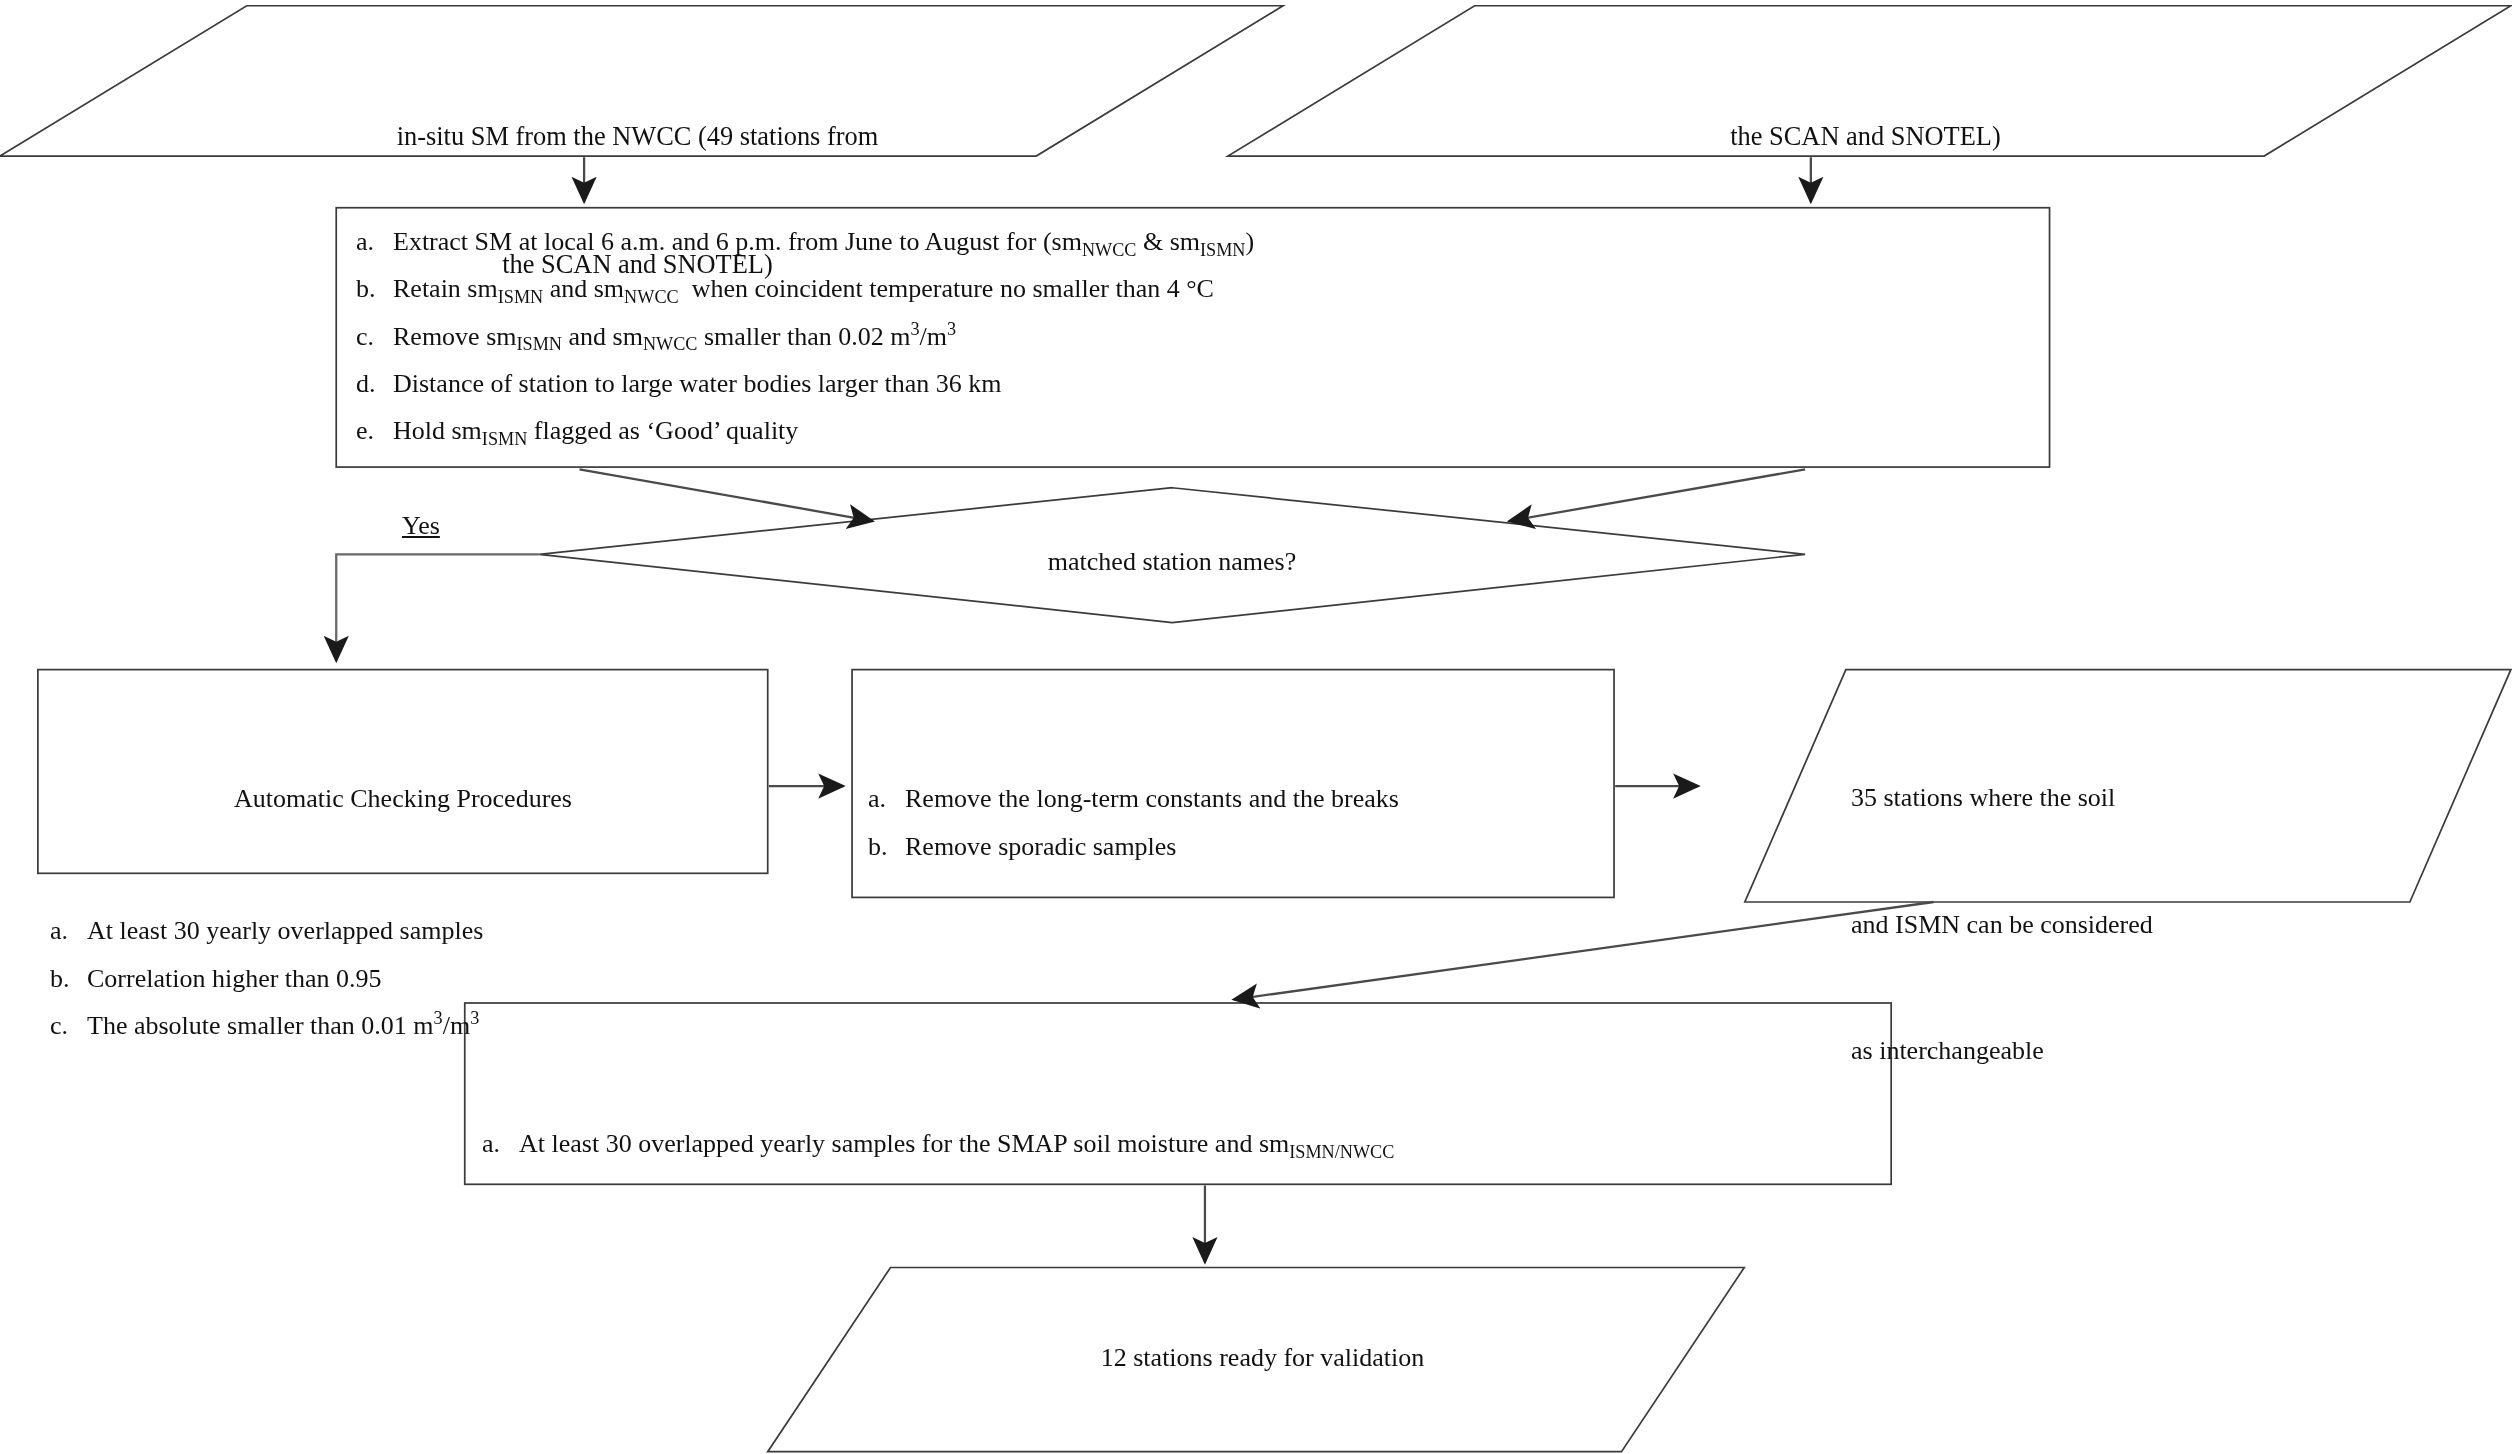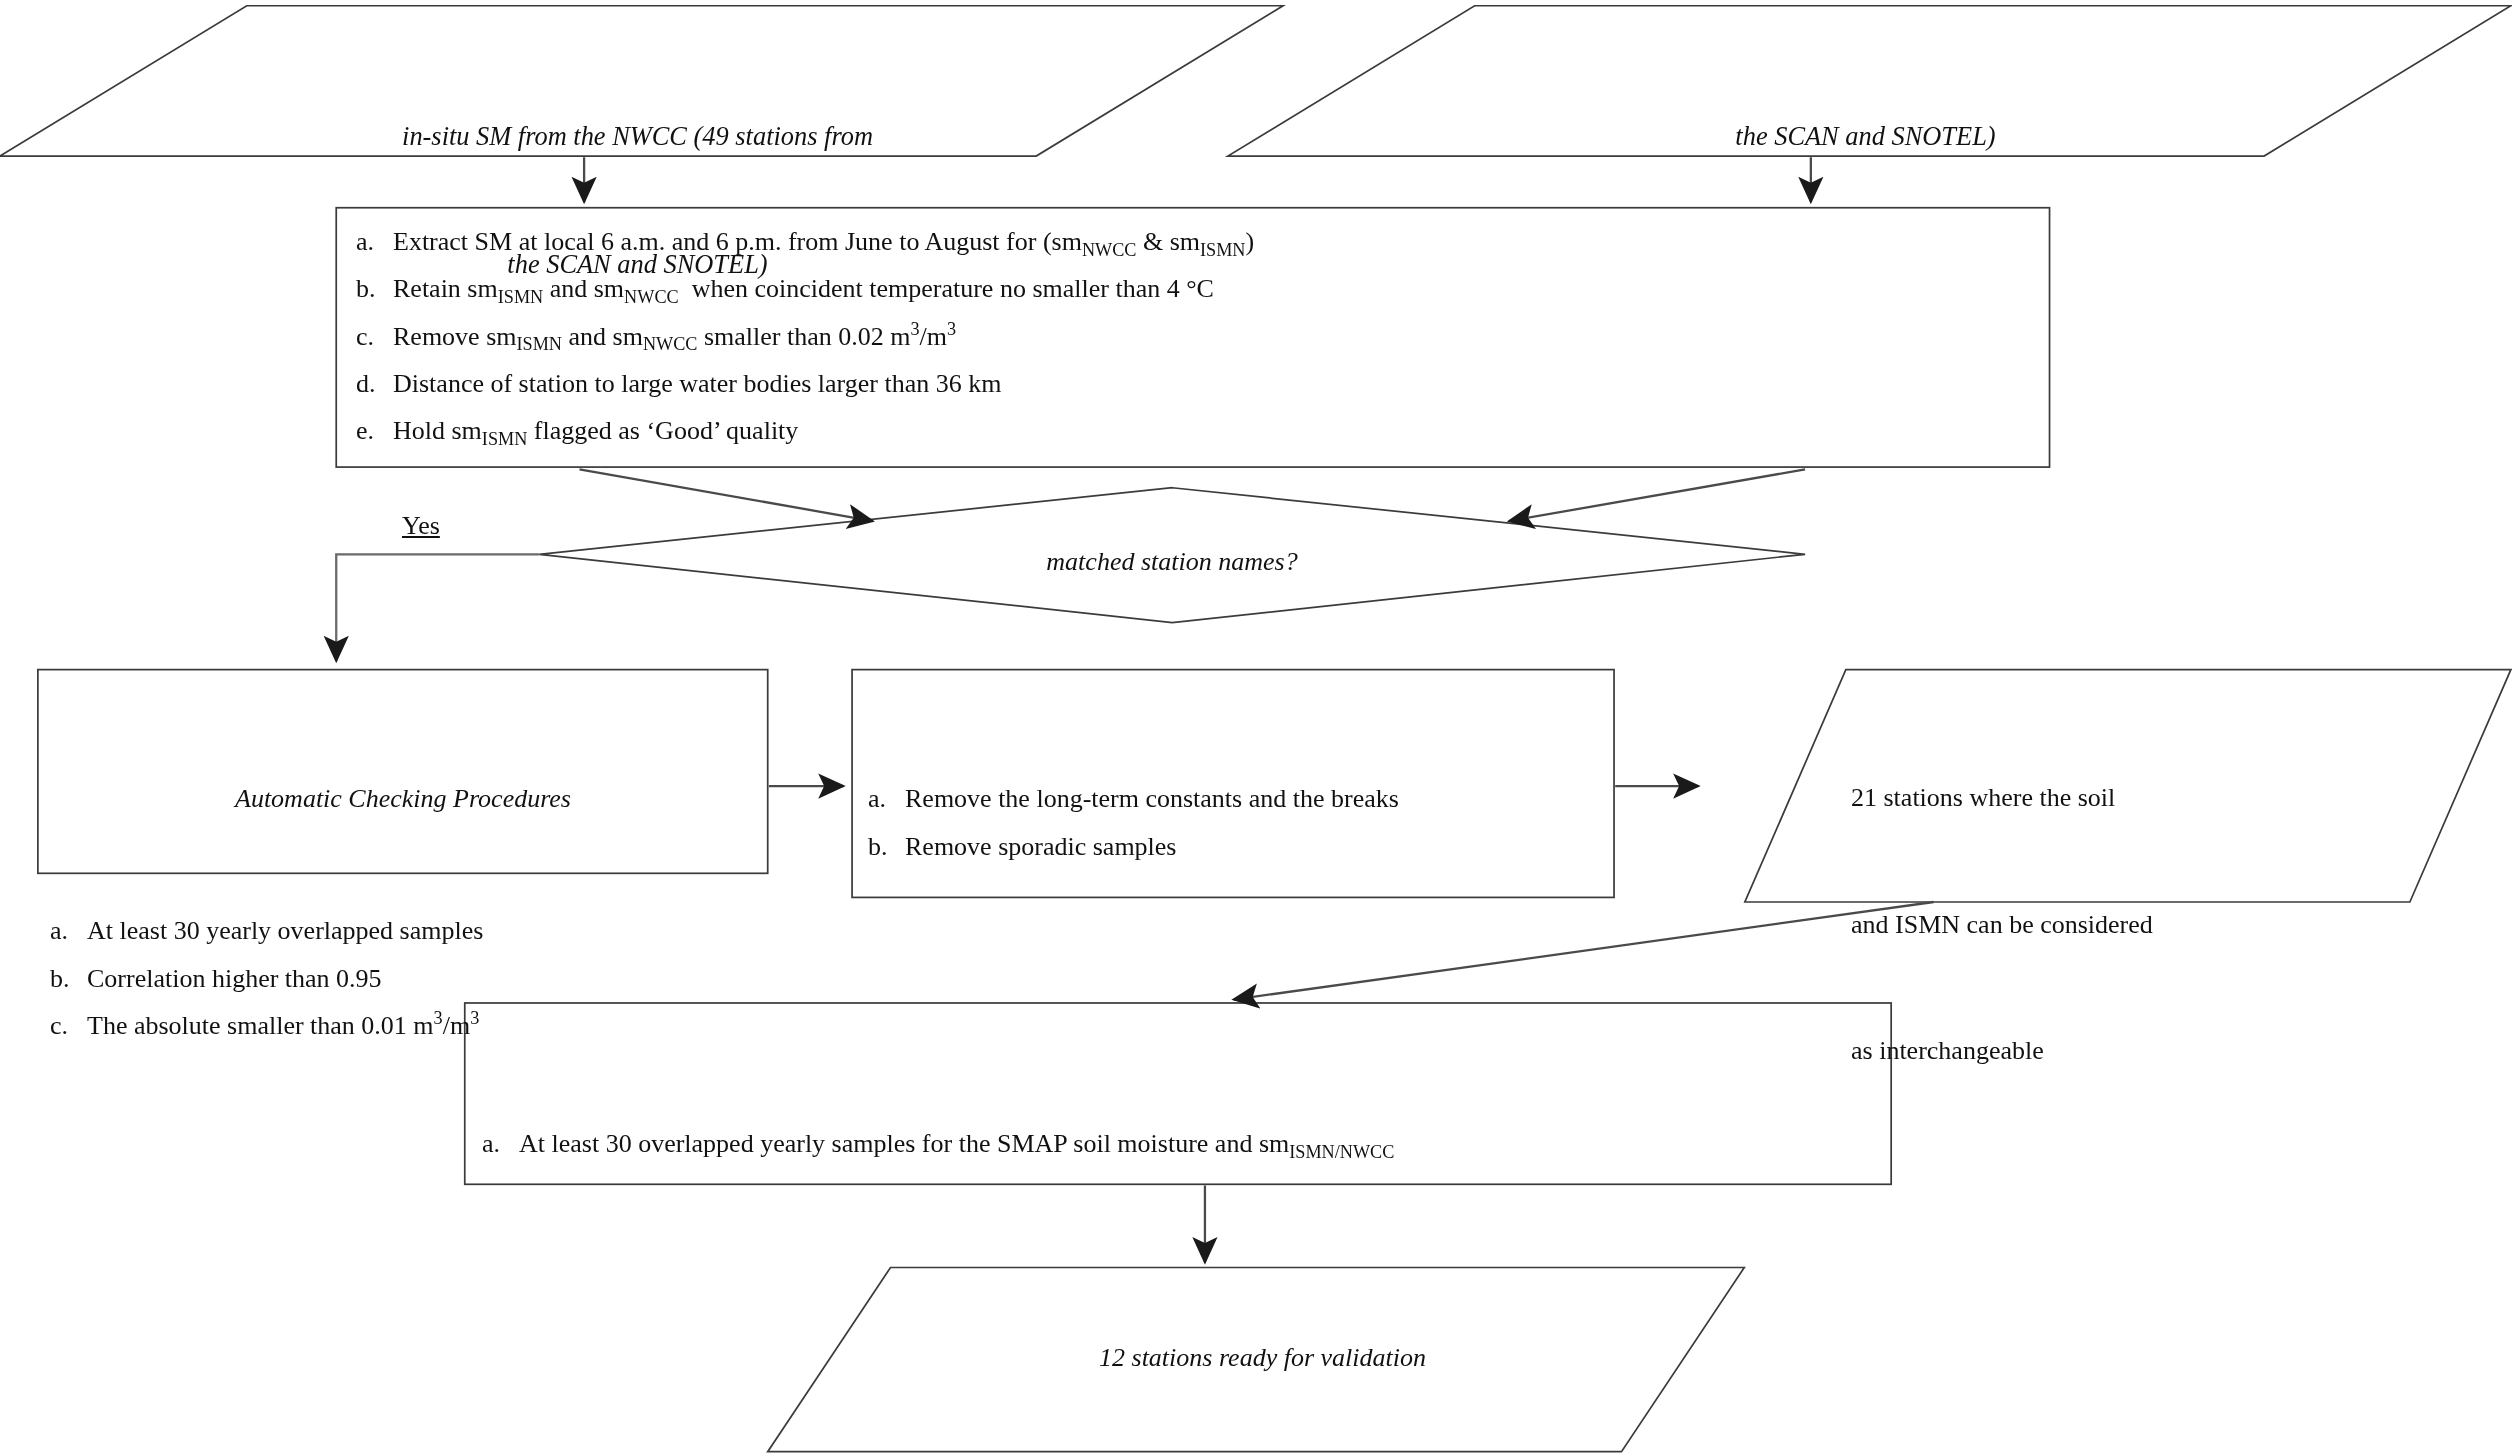--- a/index.html
+++ b/index.html
@@ -44,21 +44,21 @@
   .txt {
     position: absolute;
     color: #111111;
     font-family: "Liberation Serif", "DejaVu Serif", serif;
     line-height: 1.62;
     white-space: pre-wrap;
   }
   .fs-lg { font-size: 26.4px; }
   .fs-md { font-size: 26px; }
 
-  .center { text-align: center; font-style: italic; }
+  .center { text-align: center; }
 
   .list { display: block; }
   .li {
     display: flex;
     align-items: flex-start;
     margin: 0 0 5.2px 0;
   }
   .li-marker {
     flex: 0 0 auto;
     width: 37px;
@@ -148,21 +148,21 @@
   <div class="txt fs-md" style="left:50px; top:694px; width:706px;">
     <div class="center title-line">Automatic Checking Procedures</div>
     <div class="list"><div class="li"><span class="li-marker">a.</span><span class="li-body">At least 30 yearly overlapped samples</span></div><div class="li"><span class="li-marker">b.</span><span class="li-body">Correlation higher than 0.95</span></div><div class="li"><span class="li-marker">c.</span><span class="li-body">The absolute smaller than 0.01 m<sup>3</sup>/m<sup>3</sup></span></div></div>
   </div>
 
   <div class="txt fs-md" style="left:868px; top:694px; width:735px;">
     <div class="list"><div class="li"><span class="li-marker">a.</span><span class="li-body">Remove the long-term constants and the breaks</span></div><div class="li"><span class="li-marker">b.</span><span class="li-body">Remove sporadic samples</span></div></div>
   </div>
 
   <div class="txt fs-md" style="left:1851px; top:693px; width:631px;">
-    <div>21 stations where the soil</div>
+    <div>35 stations where the soil</div>
     <div>and ISMN can be considered</div>
     <div>as interchangeable</div>
   </div>
 
   <div class="txt fs-md" style="left:482px; top:1039px; width:1394px;">
     <div class="list"><div class="li"><span class="li-marker">a.</span><span class="li-body">At least 30 overlapped yearly samples for the SMAP soil moisture and sm<sub>ISMN/NWCC</sub></span></div></div>
   </div>
 
   <div class="txt fs-md center" style="left:918px; top:1337px; width:689px;">12 stations ready for validation</div>
 

